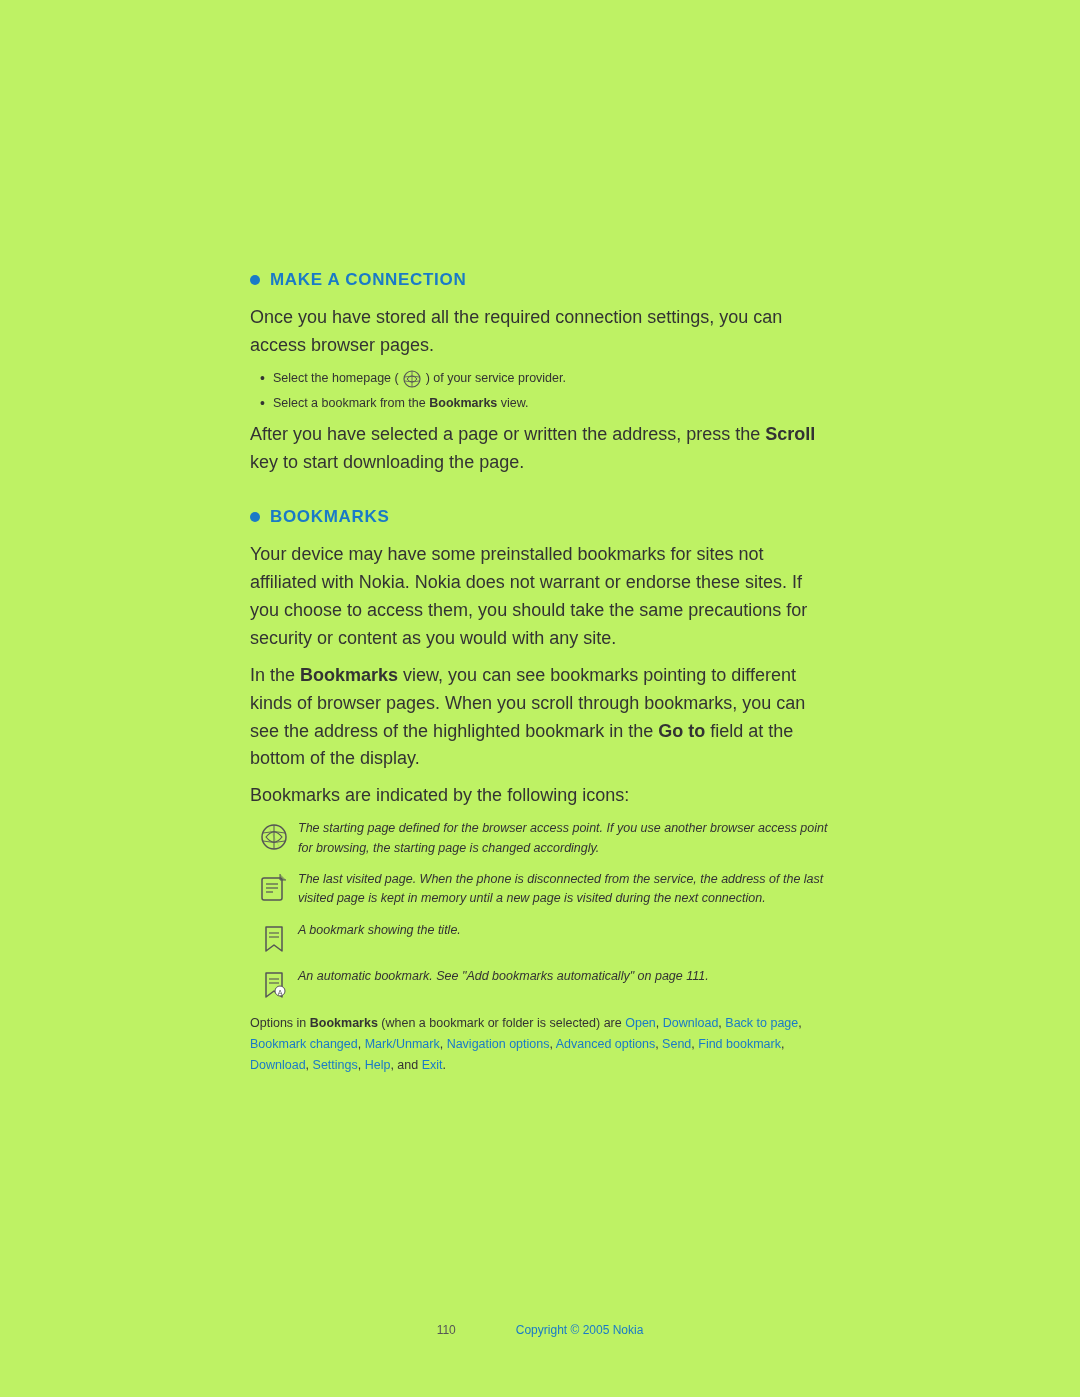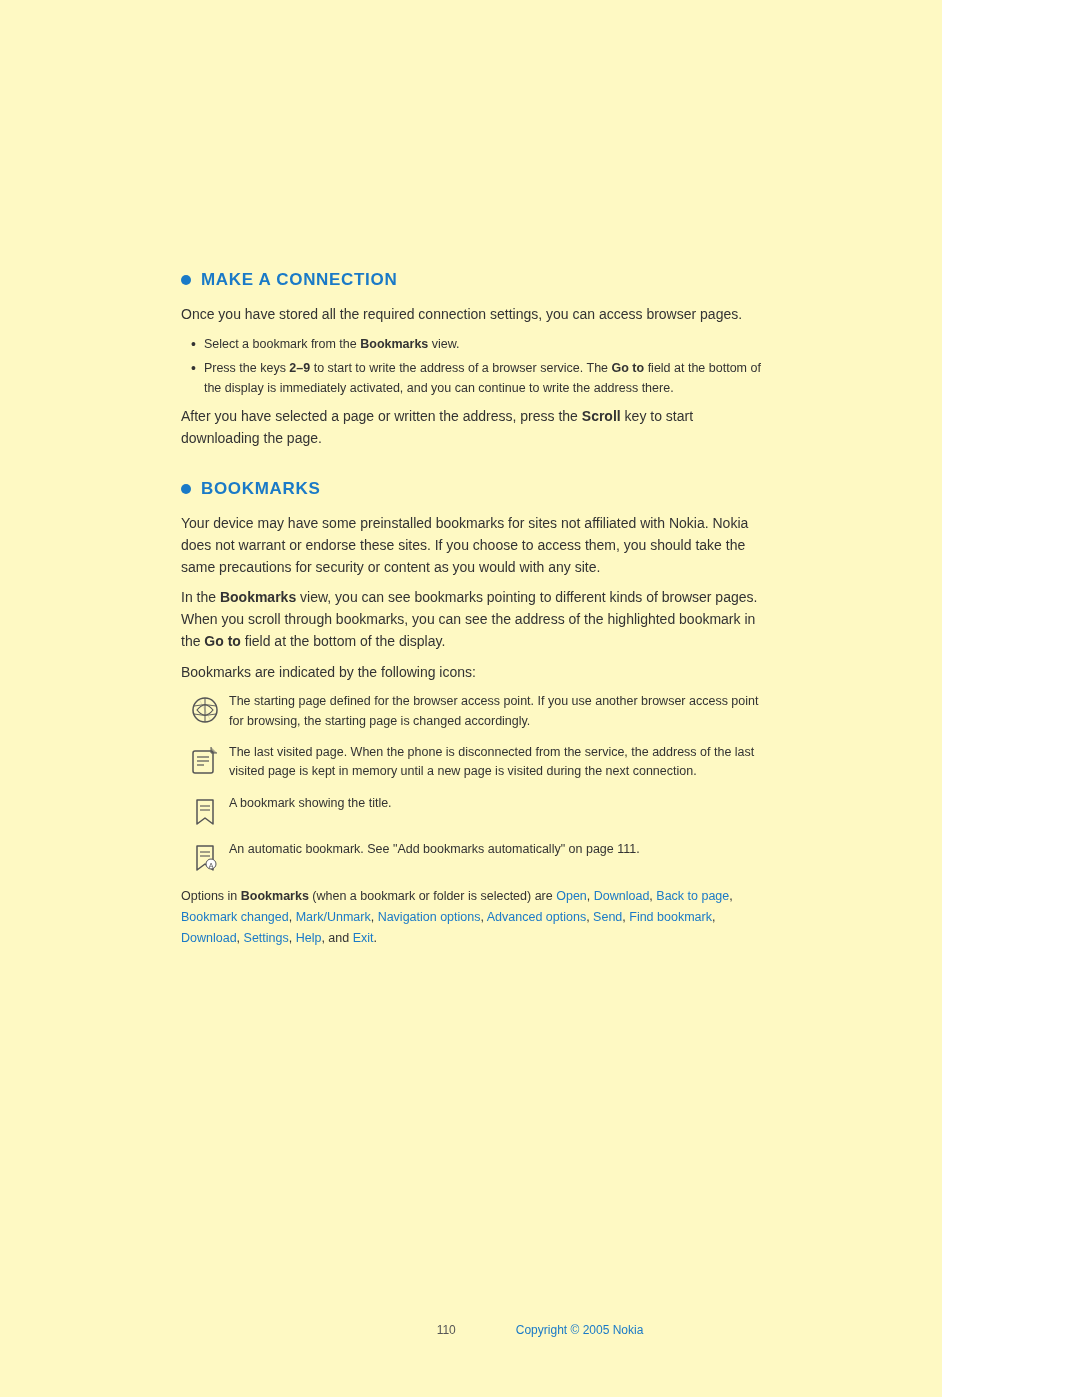--- a/index.html
+++ b/index.html
@@ -12,23 +12,23 @@
       background: #ffffff;
       font-family: Arial, Helvetica, sans-serif;
       font-size: 13px;
       color: #222222;
       width: 1080px;
       min-height: 1397px;
       position: relative;
     }
 
     .page-container {
-      width: 942px;
+      width: 1080px;
       min-height: 1397px;
-      background: #fef9c3;
+      background: #bef264;
       padding: 0;
       position: relative;
     }
 
     .content-area {
       margin: 0 auto;
       width: 580px;
       padding-top: 270px;
       padding-bottom: 100px;
     }
@@ -55,21 +55,21 @@
       letter-spacing: 0.04em;
       text-transform: uppercase;
     }
 
     .section-body {
       margin-left: 0px;
       margin-bottom: 30px;
     }
 
     p {
-      font-size: 14px;
+      font-size: 18px;
       line-height: 1.55;
       color: #333333;
       margin-bottom: 9px;
     }
 
     ul.doc-list {
       list-style: none;
       margin: 8px 0 8px 10px;
     }
 
@@ -113,20 +113,21 @@
     .icon-svg {
       width: 32px;
       height: 32px;
     }
 
     .icon-text {
       flex: 1;
       font-size: 12.5px;
       line-height: 1.55;
       color: #333333;
+      font-style: italic;
     }
 
     .bookmarks-options-line {
       font-size: 12.5px;
       line-height: 1.7;
       color: #333333;
       margin-top: 12px;
     }
 
     .bookmarks-options-line a,
@@ -173,26 +174,34 @@
       <div class="section-heading">
         <div class="bullet-dot"></div>
         <span class="section-title">MAKE A CONNECTION</span>
       </div>
       <div class="section-body">
         <p>Once you have stored all the required connection settings, you can access browser pages.</p>
 
         <ul class="doc-list">
           <li>
             <span>
-              Select a bookmark from the <span class="bold">Bookmarks</span> view.
+              Select the homepage (
+              <svg class="inline-icon" viewBox="0 0 20 20" xmlns="http://www.w3.org/2000/svg">
+                <circle cx="10" cy="10" r="8" fill="none" stroke="#555" stroke-width="1.2"></circle>
+                <path d="M5 10 Q10 4 15 10 Q10 16 5 10Z" fill="none" stroke="#555" stroke-width="1"></path>
+                <path d="M10 2 L10 18" stroke="#555" stroke-width="0.8"></path>
+                <path d="M3 8 Q10 6 17 8" stroke="#555" stroke-width="0.8" fill="none"></path>
+                <path d="M3 12 Q10 14 17 12" stroke="#555" stroke-width="0.8" fill="none"></path>
+              </svg>
+              ) of your service provider.
             </span>
           </li>
           <li>
             <span>
-              Press the keys <span class="bold">2–9</span> to start to write the address of a browser service. The <span class="bold">Go to</span> field at the bottom of the display is immediately activated, and you can continue to write the address there.
+              Select a bookmark from the <span class="bold">Bookmarks</span> view.
             </span>
           </li>
         </ul>
 
         <p>
           After you have selected a page or written the address, press the <span class="bold">Scroll</span> key to start downloading the page.
         </p>
       </div>
     </div>
 

